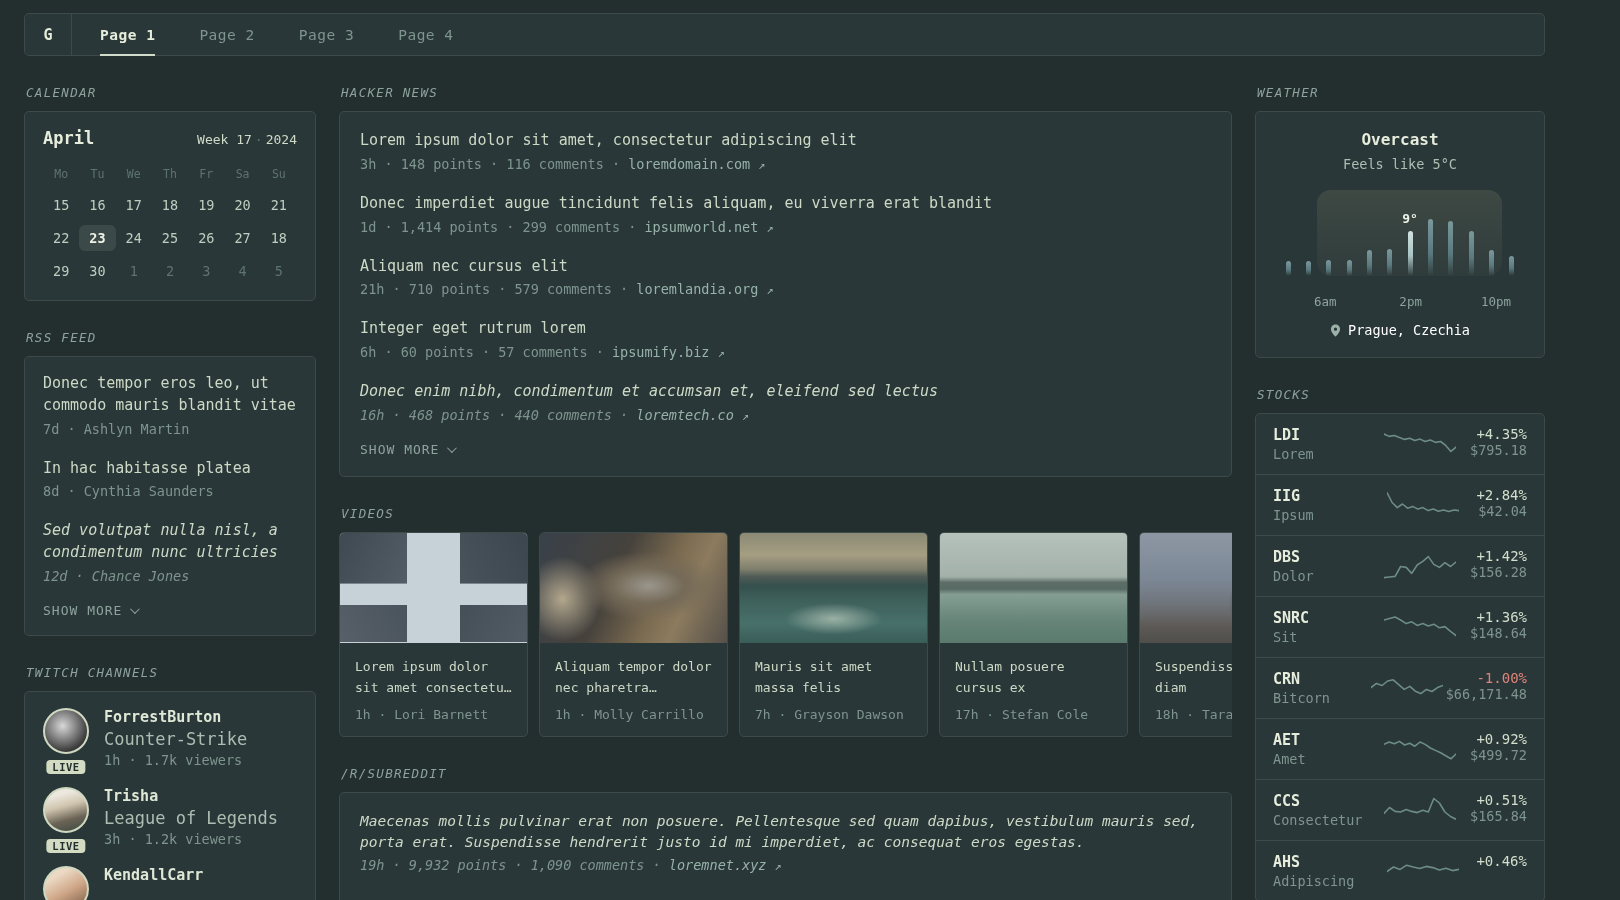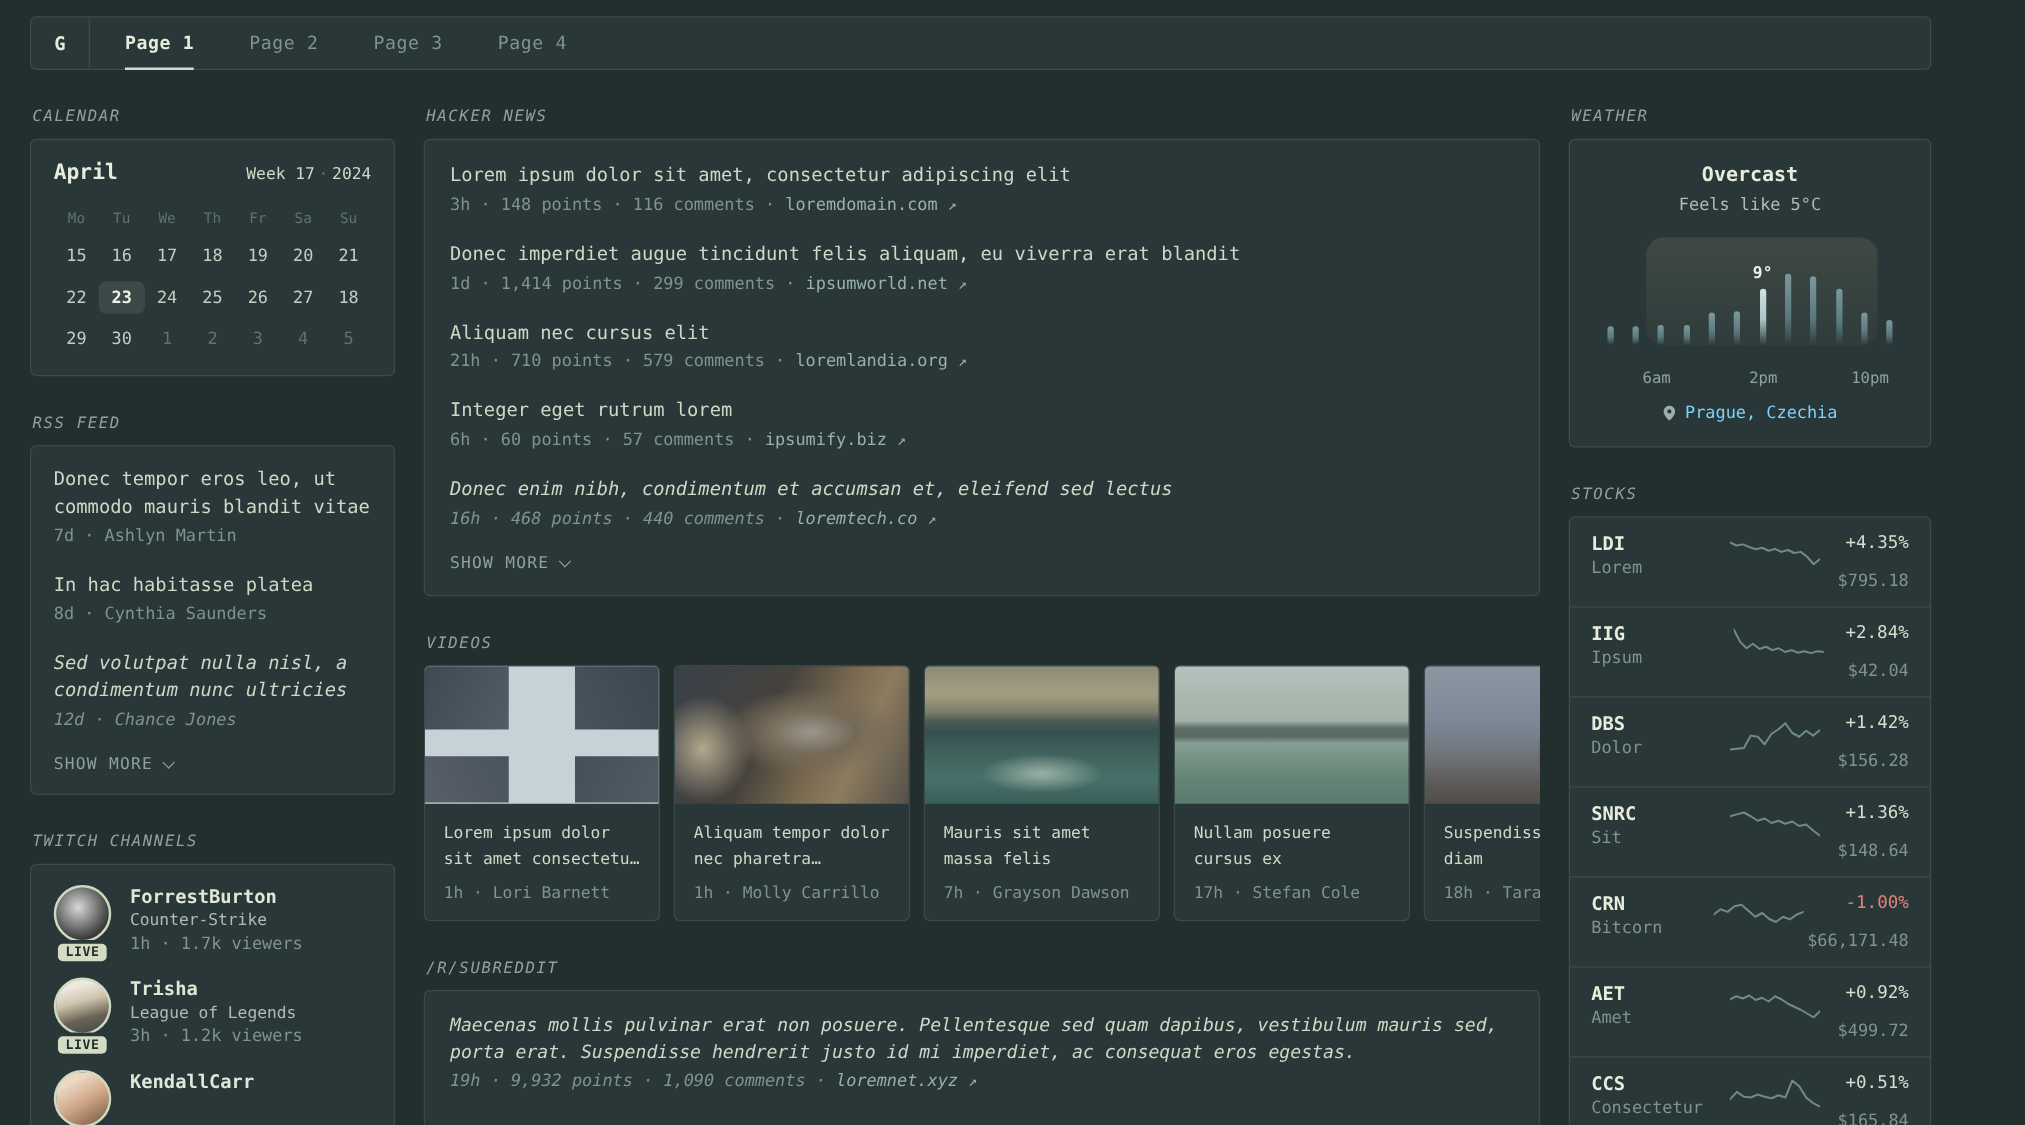--- a/index.html
+++ b/index.html
@@ -61,21 +61,21 @@
 
   
   .tw-row{display:flex;gap:15px;margin-bottom:19px;}
   .av-wrap{position:relative;width:46px;flex:none;}
   .avatar{width:46px;height:46px;border-radius:50%;border:2px solid #cfd9c2;}
   .av-forrest{background:radial-gradient(circle at 42% 38%,#d8d8d8,#8a8a8a 35%,#3c3c3c 70%,#1d1d1d);}
   .av-trisha{background:linear-gradient(165deg,#ece8de 18%,#cfc4ae 42%,#6b6355 70%,#3c4a42);}
   .av-kendall{background:linear-gradient(150deg,#ecd9c4 22%,#cfa687 55%,#8a6a52 88%);}
   .live-badge{position:absolute;left:50%;bottom:-6px;transform:translateX(-50%);background:var(--badge-bg);color:#232e2f;font-size:10.5px;font-weight:bold;padding:1px 6px;border-radius:4px;box-shadow:0 0 0 3px var(--card);letter-spacing:.5px;}
   .tw-name{font-size:15px;font-weight:bold;color:#dfe7d6;cursor:pointer;}
-  .tw-game{font-size:13px;color:var(--t-soft);margin-top:3px;}
+  .tw-game{font-size:17px;color:var(--t-soft);margin-top:3px;}
   .tw-meta{font-size:13.5px;color:var(--t-muted);margin-top:3px;}
 
   
   .video-row{display:flex;gap:11px;overflow:hidden;width:893px;}
   .video-card{width:189px;flex:none;background:var(--card);border:1px solid var(--border);border-radius:5px;overflow:hidden;}
   .thumb{height:110px;cursor:pointer;}
   .th-cross{background-color:#c7d1d8;background-image:
     linear-gradient(115deg,#3f4951,#535d66),linear-gradient(65deg,#49535b,#3c464e),
     linear-gradient(245deg,#4a545c,#575f68),linear-gradient(295deg,#525c64,#454f57);
     background-repeat:no-repeat;background-size:36% 46%,36% 46%,36% 34%,36% 34%;
@@ -100,35 +100,35 @@
   .w-chart{position:relative;height:104px;margin:16px 6px 0;}
   .w-band{position:absolute;left:16%;right:8%;top:2px;bottom:16px;border-radius:14px;
     background:linear-gradient(180deg,rgba(225,218,168,.11),rgba(225,218,168,.03));}
   .w-bars{position:absolute;left:0;right:0;top:0;bottom:16px;display:flex;}
   .w-slot{flex:1;position:relative;display:flex;justify-content:center;align-items:flex-end;}
   .w-bar{width:5px;border-radius:3px;background:linear-gradient(180deg,#7b989c 0%,#5a797f 60%,rgba(90,121,127,0) 100%);}
   .w-bar.current{background:linear-gradient(180deg,#d2e2e1 0%,#a9c4c4 55%,rgba(169,196,196,0) 100%);}
   .w-temp{position:absolute;left:50%;transform:translateX(-50%);color:#eef2e8;font-size:13px;font-weight:bold;white-space:nowrap;}
   .w-times{position:relative;height:15px;margin-top:2px;}
   .w-times span{position:absolute;transform:translateX(-50%);font-size:12.5px;color:#8da39c;}
-  .w-loc{margin-top:13px;display:inline-flex;align-items:center;gap:7px;font-size:13.5px;color:#7dd3fc;}
+  .w-loc{margin-top:13px;display:inline-flex;align-items:center;gap:7px;font-size:13.5px;color:#ffffff;}
   .pin{width:11px;height:13px;fill:#9db0a8;}
 
   
   .stock-card{padding:0;}
   .stock-row{display:flex;justify-content:space-between;padding:12px 17px;cursor:pointer;}
   .stock-row + .stock-row{border-top:1px solid var(--border);}
   .st-left{width:96px;flex:none;}
   .st-sym{font-size:15px;font-weight:bold;color:var(--t-strong);}
   .st-name{font-size:13.5px;color:var(--t-muted);margin-top:2px;}
   .st-spark{flex:none;}
   .st-right{text-align:right;flex:none;}
   .st-chg{font-size:14px;color:#d2dfcc;}
   .st-chg.neg{color:var(--neg);}
-  .st-price{font-size:13.5px;color:var(--t-muted);margin-top:15px;}
+  .st-price{font-size:13.5px;color:var(--t-muted);margin-top:0;}
 </style>
 </head>
 <body>
 
 <div class="page">
 
   <div class="topbar">
     <div class="logo">G</div>
     <div class="tabs" id="tabs">
         <div class="tab active">Page 1</div>

